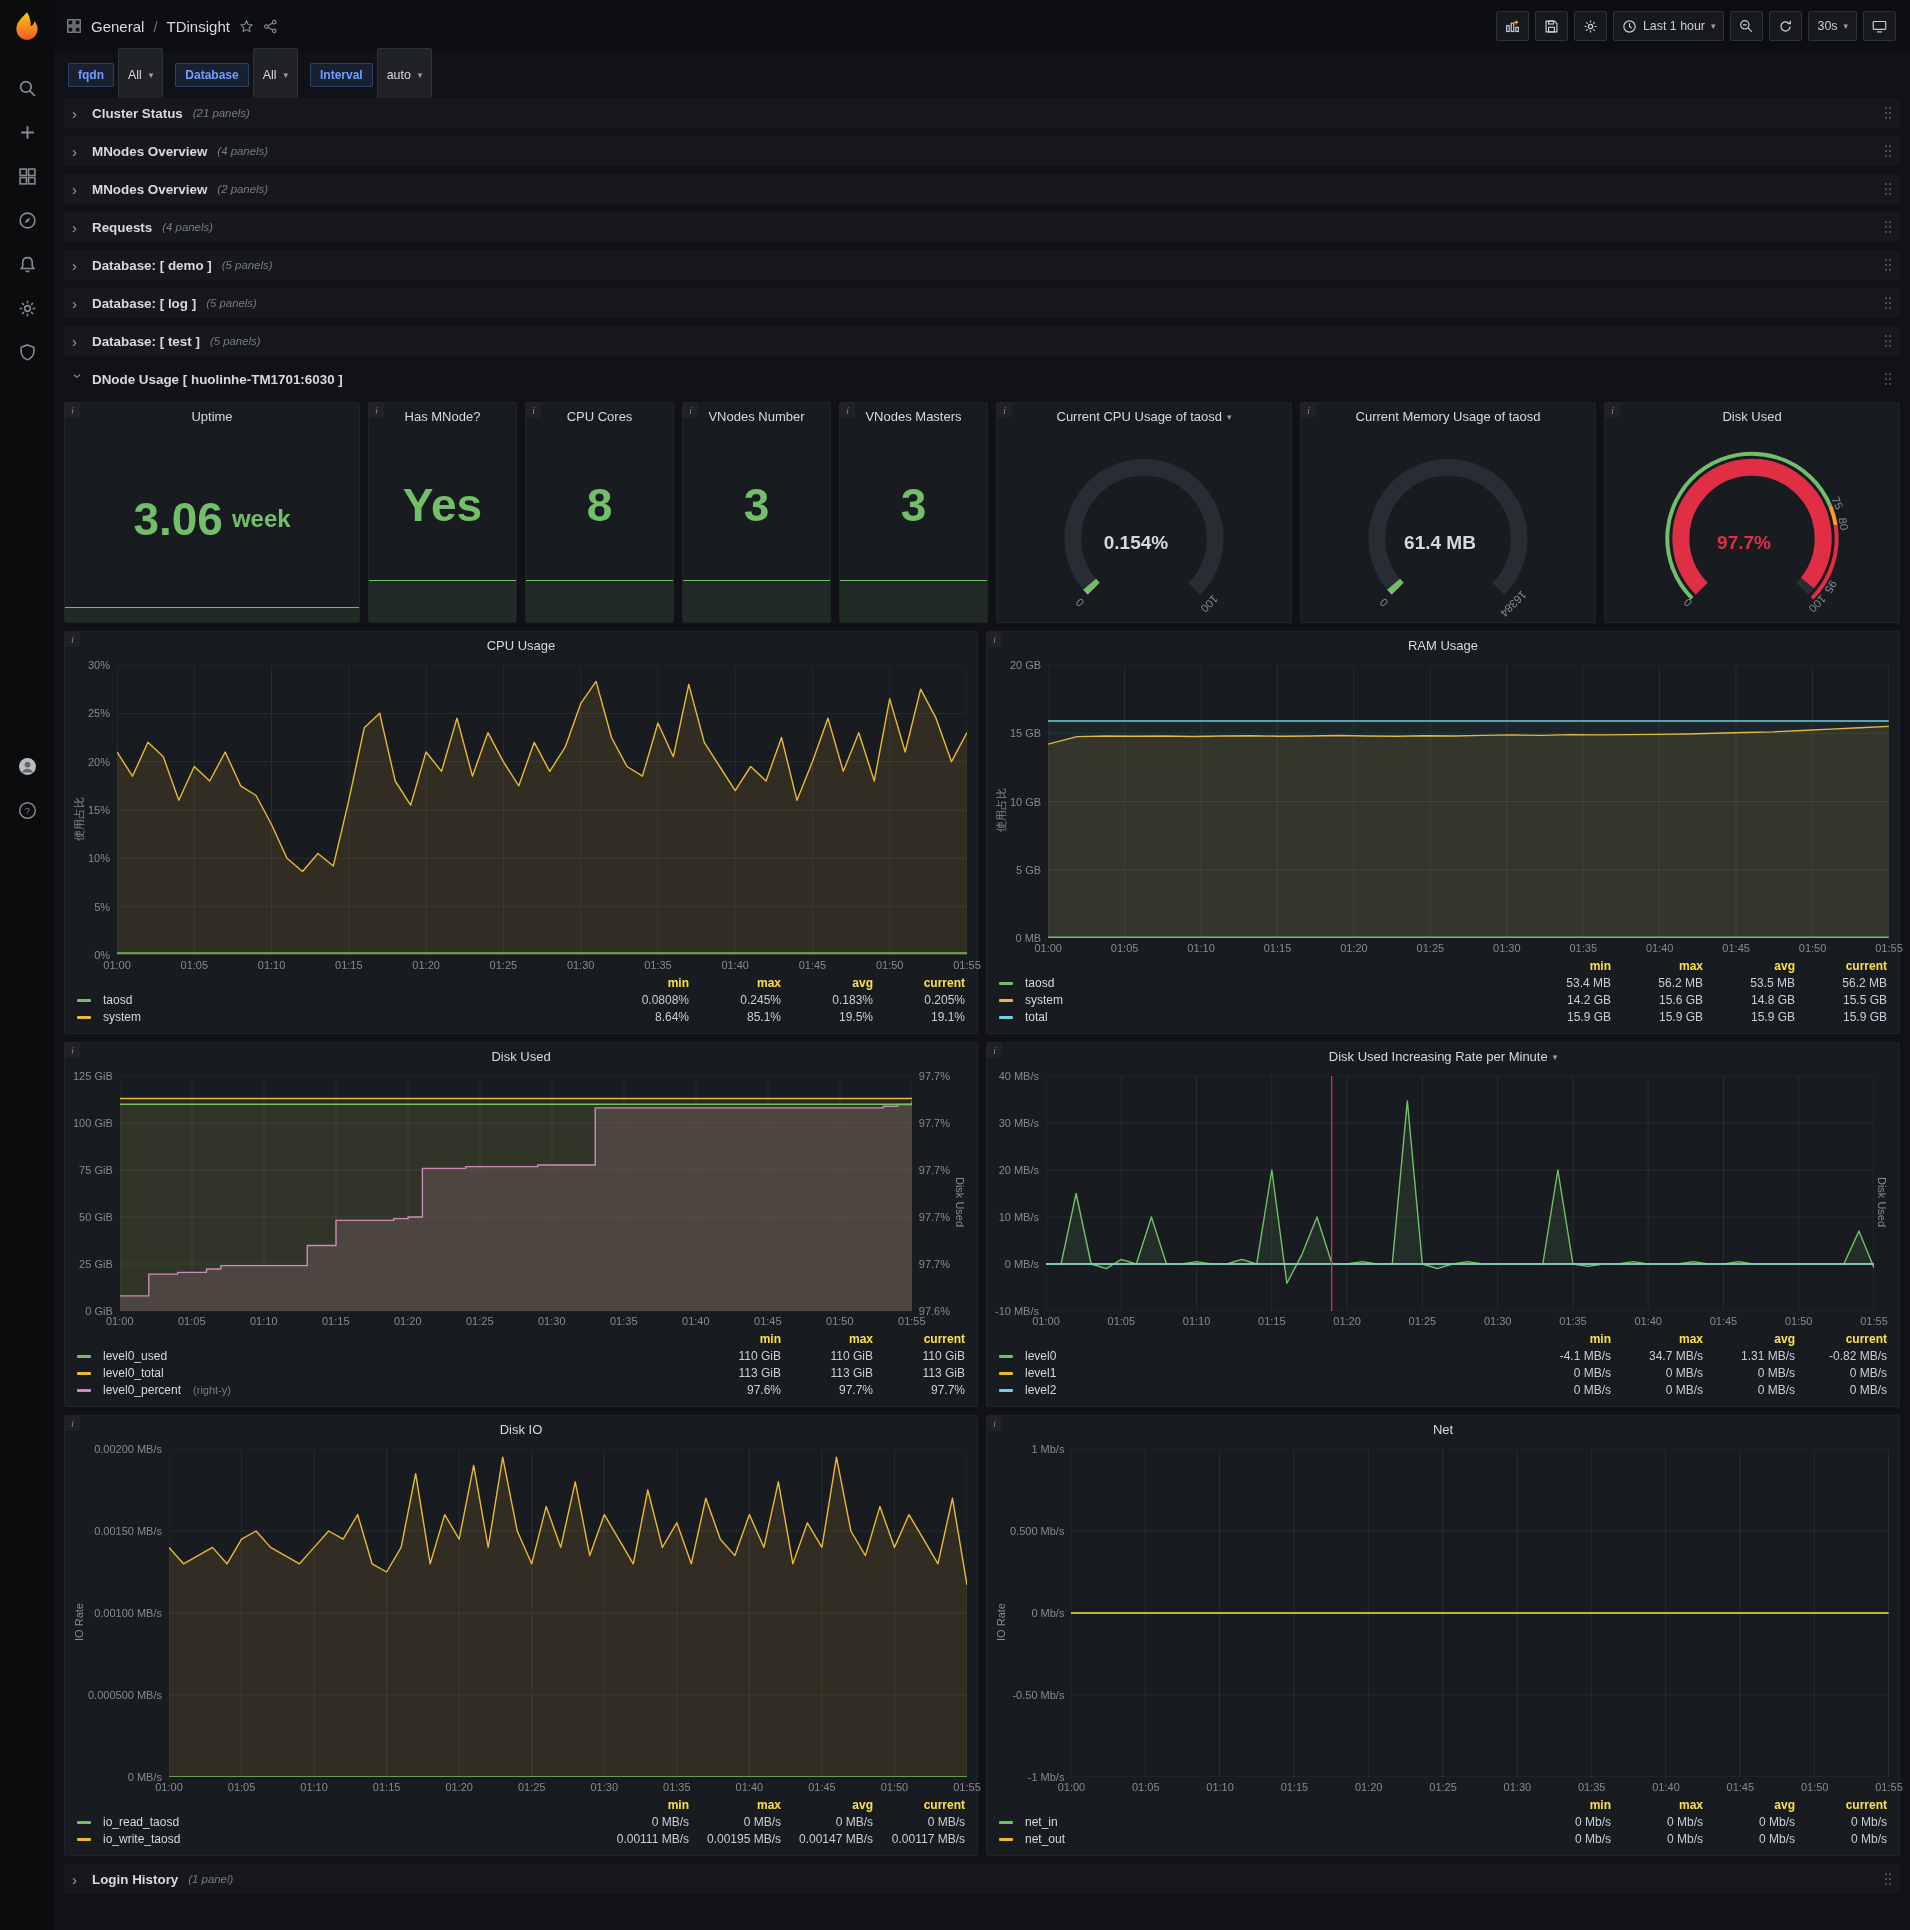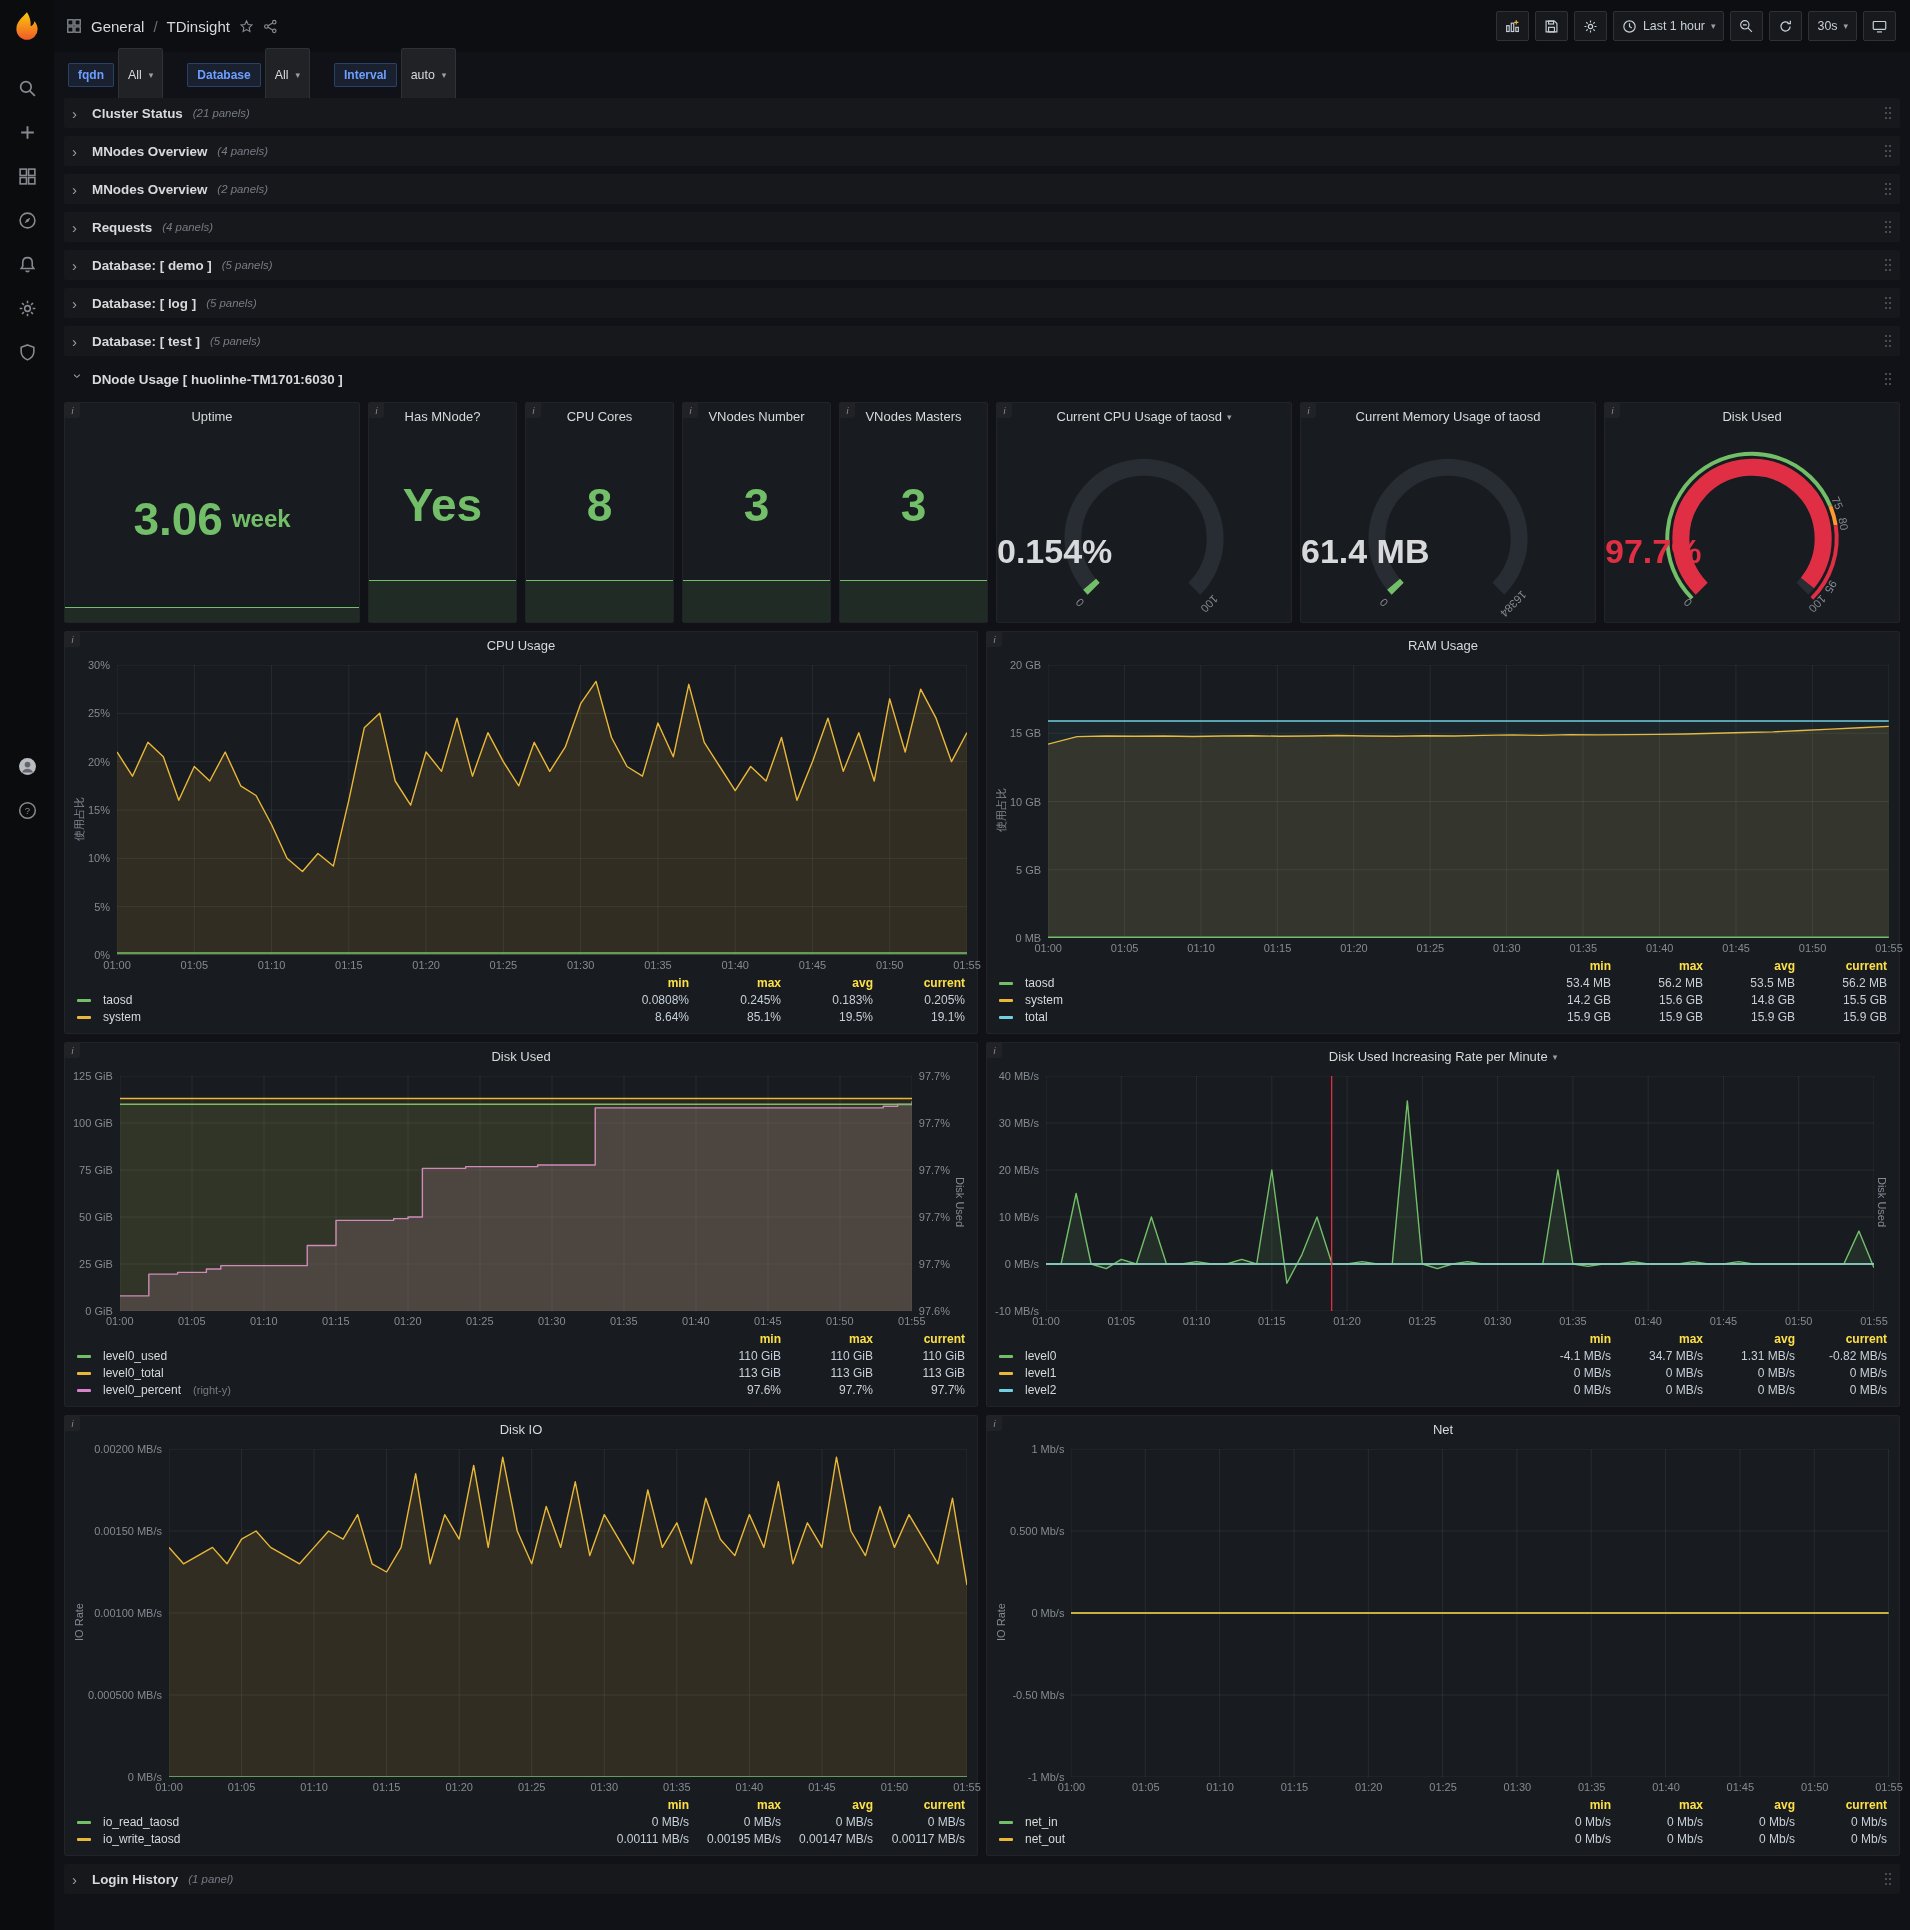--- a/index.html
+++ b/index.html
@@ -19,21 +19,21 @@
   .crumbs .sep{color:#6c7076}
   .crumb-icon{color:#868b91;display:flex}
   .crumb-icon svg{width:16px;height:16px}
   .mini-ic{color:#868b91;display:flex}
   .mini-ic svg{width:15px;height:15px}
   .nav-actions{display:flex;align-items:center;gap:6px}
   .nav-btn{height:30px;min-width:30px;display:flex;align-items:center;gap:6px;justify-content:center;background:#17191d;border:1px solid #2c3235;border-radius:2px;color:#c7d0d9;font-size:12.4px;padding:0 8px;cursor:pointer}
   .nav-btn svg{width:15px;height:15px}
   .chev{font-size:9px;color:#9aa0a6}
   
-  .subnav{height:46px;display:flex;align-items:center;gap:24px;padding:0 14px}
+  .subnav{height:46px;display:flex;align-items:center;gap:12px;padding:0 14px}
   .var-group{display:flex;align-items:center}
   .var-label{background:rgba(87,148,242,.12);border:1px solid rgba(87,148,242,.28);color:#6e9fff;font-size:12px;font-weight:700;padding:4px 9px;border-radius:2px;cursor:pointer}
   .var-value{display:flex;gap:7px;align-items:center;background:#202226;border:1px solid #2c3235;color:#d8d9da;font-size:12.4px;padding:19px 9px;border-radius:2px;margin-left:4px;cursor:pointer}
   
   .dash{flex:1;padding:0 10px 8px;display:flex;flex-direction:column;gap:8px;overflow:hidden}
   .row-bar{height:30px;flex-shrink:0;display:flex;align-items:center;gap:8px;padding:0 8px;background:#16181c;border-radius:2px;position:relative;cursor:pointer}
   .row-bar.expanded{background:transparent}
   .row-chev{color:#9aa0a6;font-size:15px;width:12px;display:inline-block}
   .row-chev.open{transform:rotate(90deg)}
   .row-title{font-weight:700;font-size:13.4px;color:#d8d9da}
@@ -47,21 +47,21 @@
   
   .stats-row{display:flex;gap:8px;height:221px;flex-shrink:0}
   .f1{flex:1}.f2{flex:2}
   .stat-value{position:absolute;left:0;right:0;top:27px;display:flex;align-items:center;justify-content:center;color:#73bf69;font-weight:600}
   .stat-big{font-size:46px}
   .stat-suffix{font-size:24px;margin-left:9px;font-weight:600}
   .spark{position:absolute;bottom:0;left:0;right:0;background:rgba(115,191,105,.10);border-top:1.5px solid #73bf69}
   
   .gauge-wrap{flex:1;position:relative;display:flex;align-items:center;justify-content:center;min-height:0}
   .gauge-wrap svg{height:100%;width:100%}
-  .gauge-value{position:absolute;left:0;right:16px;top:53%;font-size:34px;font-weight:600}
+  .gauge-value{position:absolute;left:0;right:16px;top:53%;text-align:center;font-size:19px;font-weight:600}
   .gscale{fill:#858b93;font-size:10px}
   
   .charts-row{display:flex;gap:8px;flex-shrink:0}
   .charts-row.h1{height:403px}.charts-row.h2{height:365px}.charts-row.h3{height:441px}
   .chart-panel{flex:1}
   .chart-body{flex:1;display:flex;min-height:0;padding:6px 10px 0 6px}
   .ylab{width:15px;position:relative;flex-shrink:0}
   .ylab span{position:absolute;top:50%;left:50%;transform:translate(-50%,-50%) rotate(-90deg);white-space:nowrap;font-size:11px;color:#848b93}
   .ylab.right span{transform:translate(-50%,-50%) rotate(90deg)}
   .yticks{display:flex;flex-direction:column;justify-content:space-between;align-items:flex-end;padding:0 7px 17px 2px;font-size:11px;color:#848b93;flex-shrink:0}

